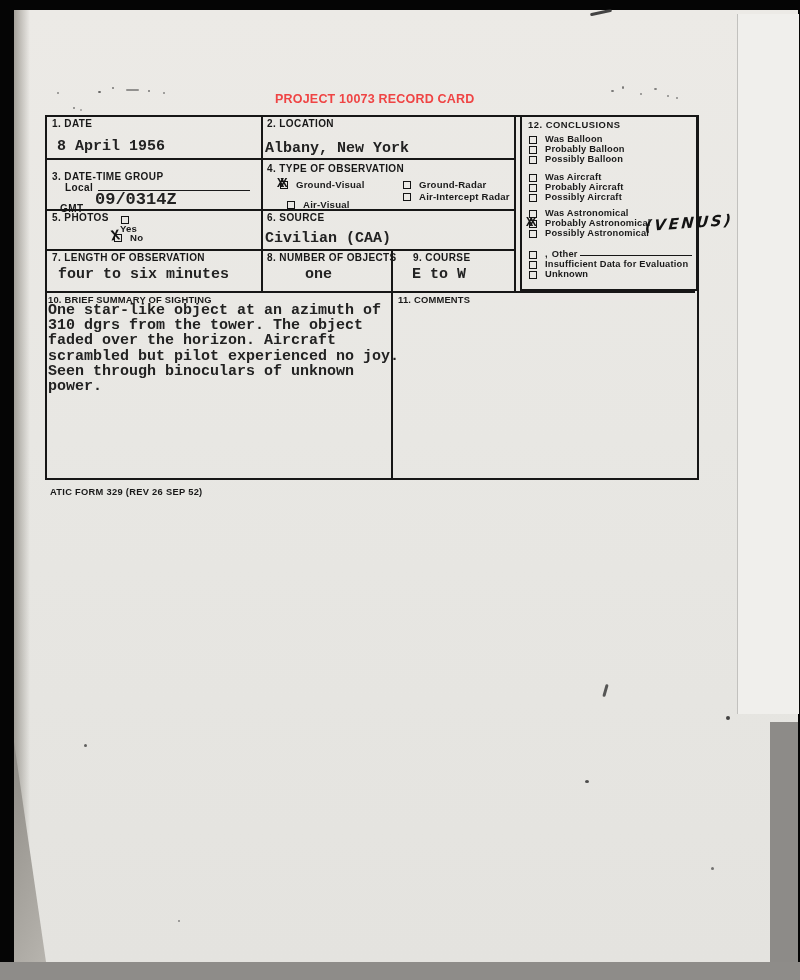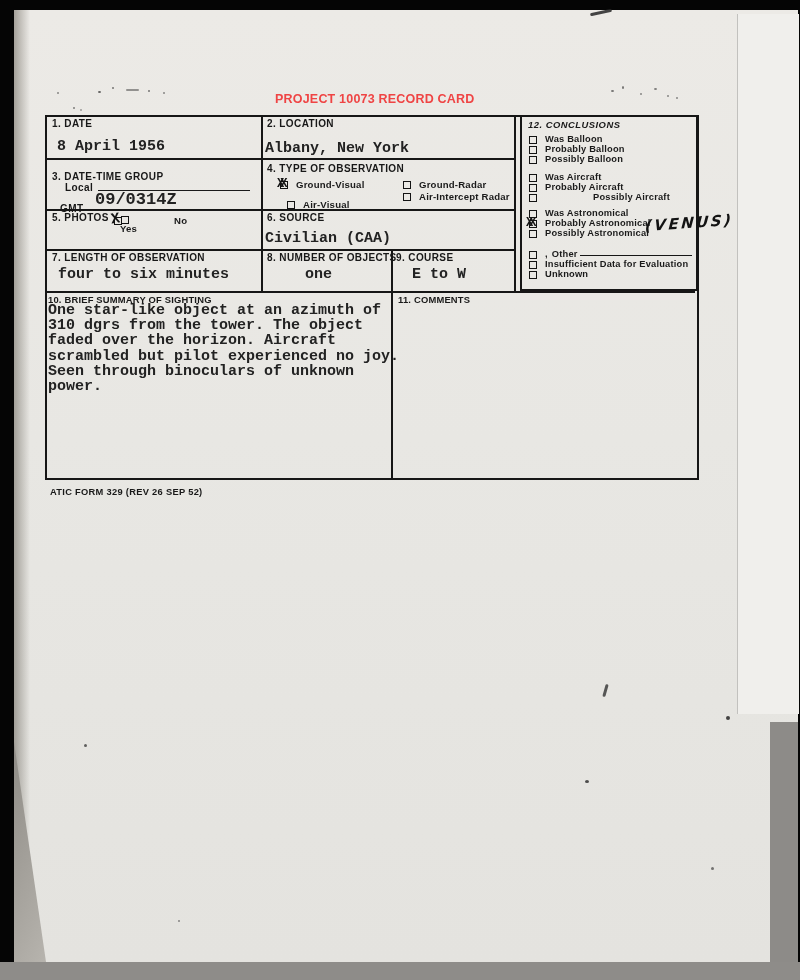--- a/index.html
+++ b/index.html
@@ -122,46 +122,46 @@
   <div class="citem md" style="left:403px;top:192px;">
     <span class="cbx" data-checked="false"></span>
     <span class="clab">Air-Intercept Radar</span>
   </div>
 
   <div class="flabel" style="left:52px;top:213px;">5. PHOTOS</div>
   <div class="citem md" style="left:120px;top:216px;flex-direction:column;">
     <span class="cbx" data-checked="false"></span>
     <span class="clab">Yes</span>
   </div>
-  <div class="citem md" style="left:114px;top:216px;gap:44px;">
+  <div class="citem md" style="left:114px;top:233px;">
     <span class="cbx hand" data-checked="true"></span>
     <span class="clab">No</span>
   </div>
 
   <div class="flabel" style="left:267px;top:213px;">6. SOURCE</div>
   <div class="typed" style="left:265px;top:231px;">Civilian (CAA)</div>
 
   <div class="flabel" style="left:52px;top:253px;">7. LENGTH OF OBSERVATION</div>
   <div class="typed" style="left:58px;top:267px;">four to six minutes</div>
   <div class="flabel" style="left:267px;top:253px;">8. NUMBER OF OBJECTS</div>
   <div class="typed" style="left:305px;top:267px;">one</div>
-  <div class="flabel" style="left:396px;top:253px;">9. COURSE</div>
+  <div class="flabel" style="left:413px;top:253px;">9. COURSE</div>
   <div class="typed" style="left:412px;top:267px;">E to W</div>
 
   <div class="flabel sm" style="left:48px;top:295px;">10. BRIEF SUMMARY OF SIGHTING</div>
   <div class="typed" style="left:48px;top:303px;">One star-like object at an azimuth of
 310 dgrs from the tower. The object
 faded over the horizon. Aircraft
 scrambled but pilot experienced no joy.
 Seen through binoculars of unknown
 power.</div>
 
   <div class="flabel sm" style="left:398px;top:295px;">11. COMMENTS</div>
 
-  <div class="flabel sm" style="left:528px;top:120px;letter-spacing:.5px;font-style:italic;">12. CONCLUSIONS</div>
+  <div class="flabel sm" style="left:528px;top:120px;letter-spacing:.5px;">12. CONCLUSIONS</div>
 
   <div class="citem" style="left:529px;top:135px;">
     <span class="cbx" data-checked="false"></span>
     <span class="clab">Was Balloon</span>
   </div>
   <div class="citem" style="left:529px;top:145px;">
     <span class="cbx" data-checked="false"></span>
     <span class="clab">Probably Balloon</span>
   </div>
   <div class="citem" style="left:529px;top:155px;">
@@ -170,21 +170,21 @@
   </div>
 
   <div class="citem" style="left:529px;top:173px;">
     <span class="cbx" data-checked="false"></span>
     <span class="clab">Was Aircraft</span>
   </div>
   <div class="citem" style="left:529px;top:183px;">
     <span class="cbx" data-checked="false"></span>
     <span class="clab">Probably Aircraft</span>
   </div>
-  <div class="citem" style="left:529px;top:193px;gap:48px;">
+  <div class="citem" style="left:529px;top:193px;">
     <span class="cbx" data-checked="false"></span>
     <span class="clab">Possibly Aircraft</span>
   </div>
 
   <div class="citem" style="left:529px;top:209px;">
     <span class="cbx" data-checked="false"></span>
     <span class="clab">Was Astronomical</span>
   </div>
   <div class="citem" style="left:529px;top:219px;">
     <span class="cbx dbl" data-checked="true"></span>

